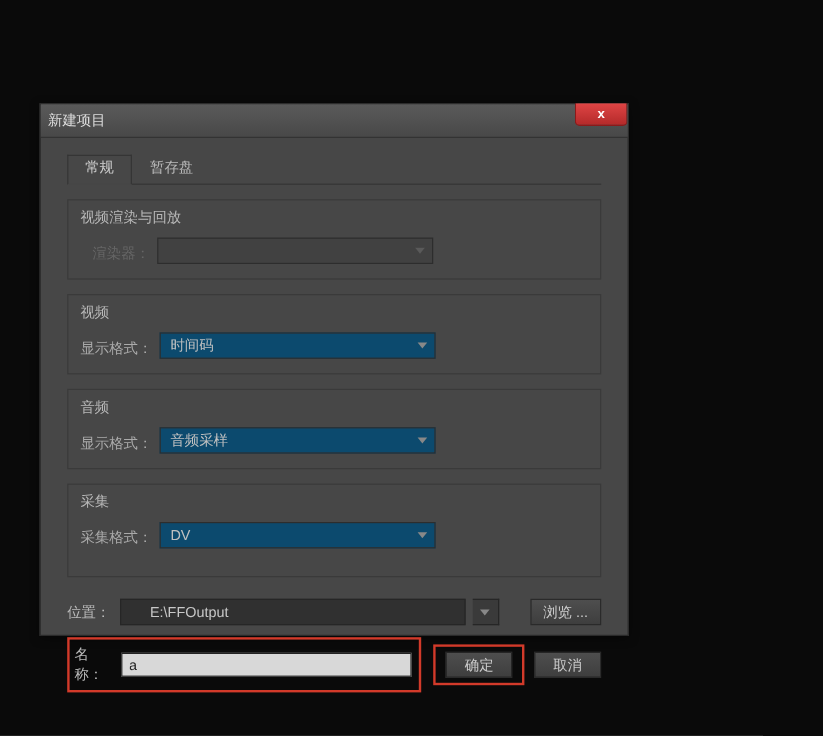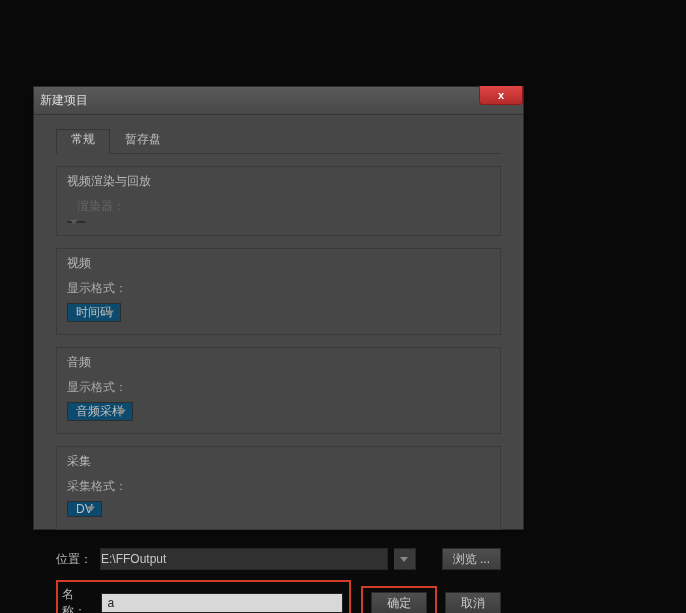--- a/index.html
+++ b/index.html
@@ -79,23 +79,22 @@
       margin-bottom: 12px;
       position: relative;
     }
     .section-title {
       color: #b8b8b8;
       font-size: 12px;
       margin-bottom: 8px;
     }
     .row {
       display: flex;
-      align-items: flex-start;
+      align-items: flex-end;
       gap: 6px;
-      flex-direction: column;
     }
     .row-label {
       color: #aaa;
       font-size: 12px;
       min-width: 58px;
       text-align: right;
     }
     .row-label.dim { color: #666; }
     .dropdown {
       flex: 1;
@@ -141,21 +140,21 @@
       min-width: 38px;
       color: #bbb;
     }
     .loc-dropdown {
       flex: 1;
       height: 22px;
       background: #303030;
       border: 1px solid #262626;
       display: flex;
       align-items: center;
-      padding: 0 0;
+      padding: 0 24px;
       color: #c8c8c8;
       position: relative;
     }
     .loc-arrow-box {
       width: 22px;
       height: 22px;
       background: #3a3a3a;
       border: 1px solid #262626;
       border-left: none;
       display: flex;

